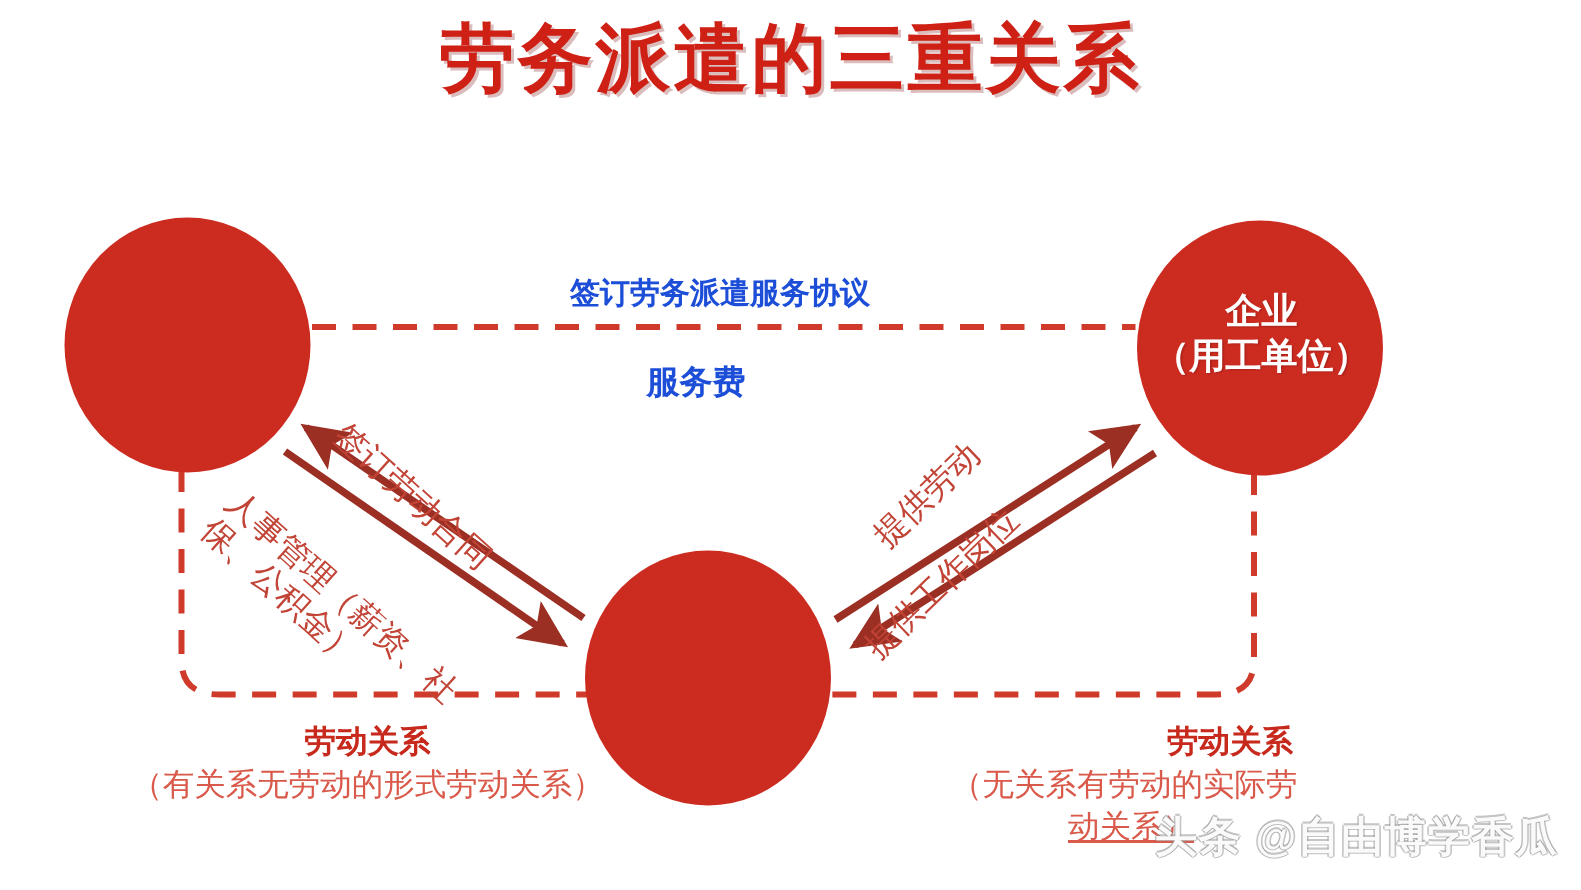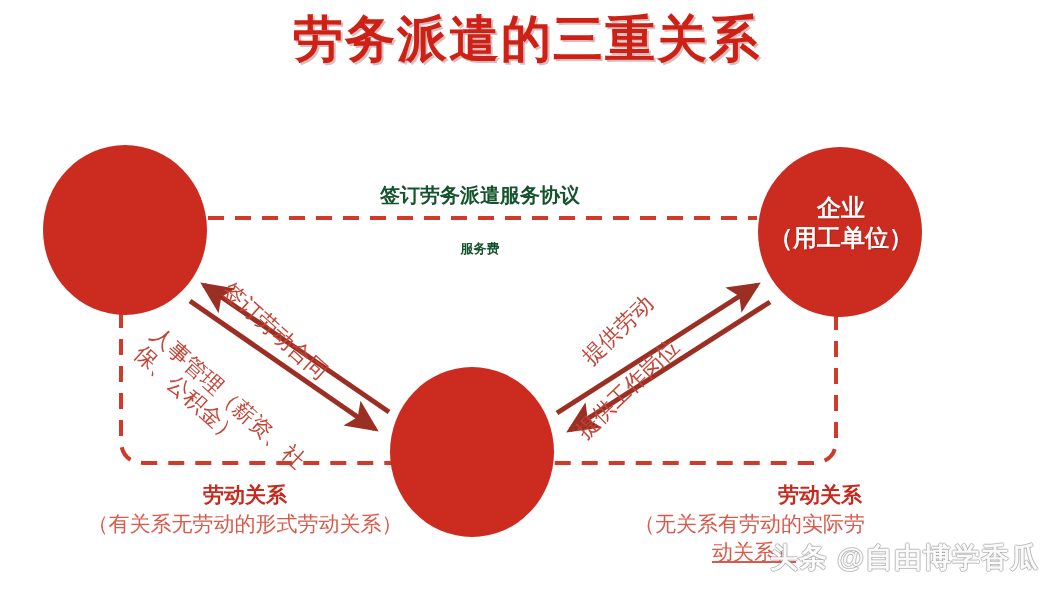--- a/index.html
+++ b/index.html
@@ -78,34 +78,34 @@
     width: 160px;
     font-size: 36px;
     letter-spacing: 3px;
   }
 
   
   .edge-label-top {
     position: absolute;
     text-align: center;
     font-weight: bold;
-    color: #14532d;
+    color: #1d4ed8;
     white-space: nowrap;
   }
   #label-service-agreement {
     left: 260px;
     top: 182px;
     width: 440px;
     font-size: 20px;
   }
   #label-service-fee {
-    left: 300px;
+    left: 284px;
     top: 240px;
     width: 360px;
-    font-size: 13px;
+    font-size: 22px;
   }
 
   
   .edge-label-diag {
     position: absolute;
     color: #c24436;
     font-weight: normal;
     white-space: nowrap;
     transform-origin: 0 0;
   }

